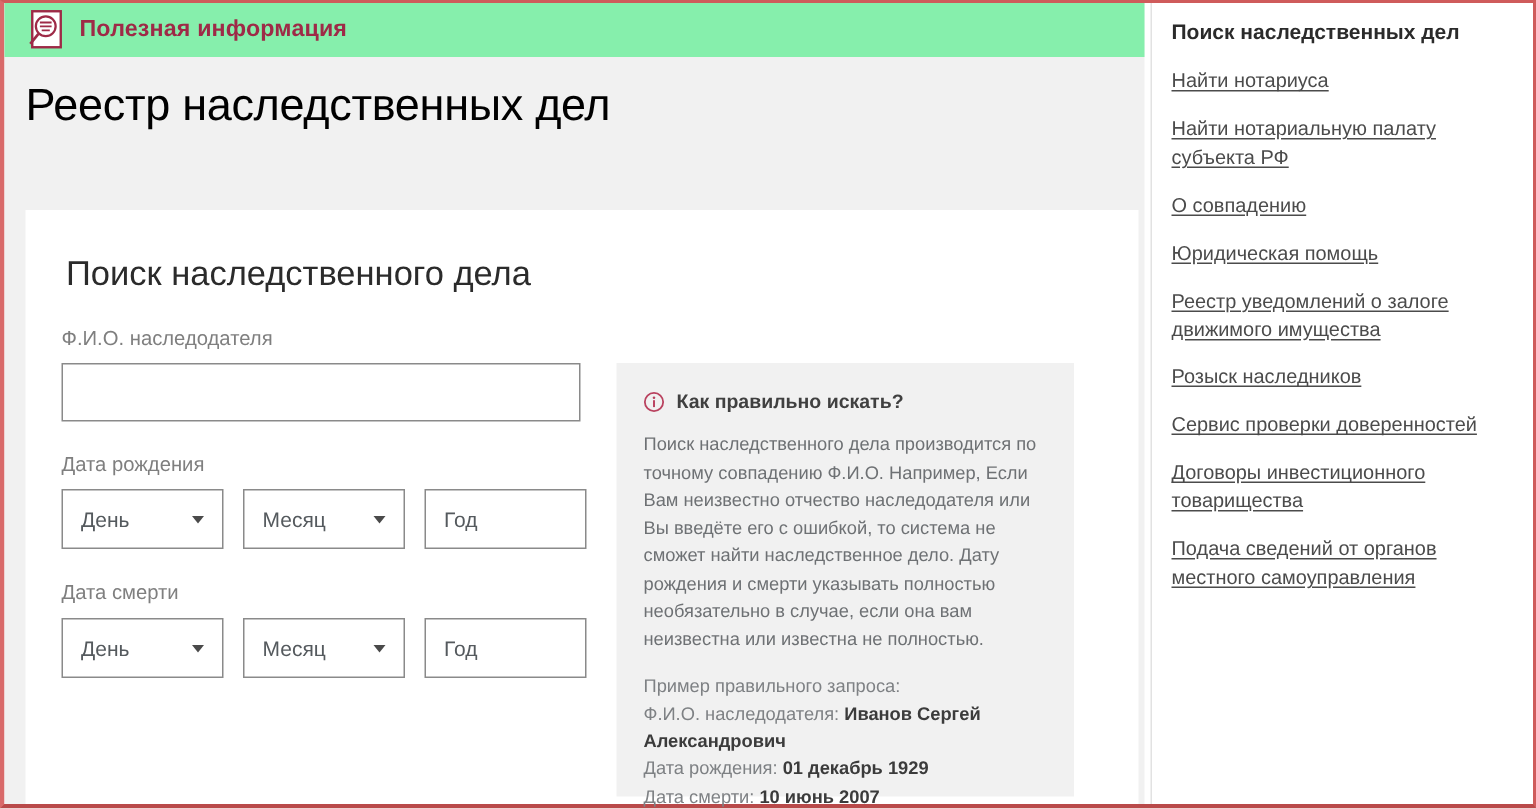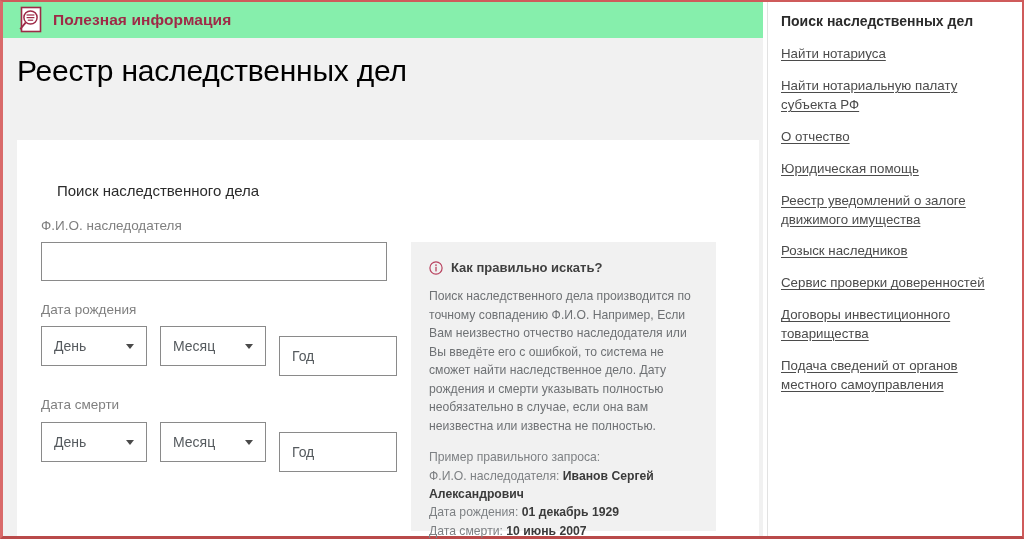--- a/index.html
+++ b/index.html
@@ -67,23 +67,23 @@
   .card {
     position: absolute;
     left: 14px;
     top: 138px;
     width: 742px;
     height: 396px;
     background: #ffffff;
   }
 
   .card-title {
-    margin: 16px;
+    margin: 3px;
     padding: 26px 0 0 24px;
-    font-size: 15px;
+    font-size: 23px;
     font-weight: normal;
     color: #2b2b2b;
   }
 
   
   .form {
     position: absolute;
     left: 24px;
     top: 78px;
     width: 356px;
@@ -137,31 +137,30 @@
     right: 12px;
     top: 50%;
     margin-top: -2px;
     width: 0; height: 0;
     border-left: 4.5px solid transparent;
     border-right: 4.5px solid transparent;
     border-top: 5.5px solid #4a4a4a;
   }
 
   .year-input {
-    width: 118px;
+    width: 108px;
     height: 40px;
     border: 1px solid #8a8a8a;
     background: #ffffff;
     font-family: inherit;
     font-size: 14px;
     color: #555a5e;
     padding: 0 12px;
     outline: none;
     border-radius: 0;
-    margin-top: 10px;
   }
   .year-input::placeholder { color: #555a5e; opacity: 1; }
 
   
   .info-panel {
     position: absolute;
     left: 394px;
     top: 102px;
     width: 305px;
     height: 289px;
@@ -324,21 +323,21 @@
 
     </div>
   </div>
 
   <div class="divider"></div>
 
   <div class="sidebar">
     <div class="sidebar-title">Поиск наследственных дел</div>
     <a class="side-link">Найти нотариуса</a>
     <a class="side-link">Найти нотариальную палату субъекта РФ</a>
-    <a class="side-link">О отчество</a>
+    <a class="side-link">О совпадению</a>
     <a class="side-link">Юридическая помощь</a>
     <a class="side-link">Реестр уведомлений о залоге движимого имущества</a>
     <a class="side-link">Розыск наследников</a>
     <a class="side-link">Сервис проверки доверенностей</a>
     <a class="side-link">Договоры инвестиционного товарищества</a>
     <a class="side-link">Подача сведений от органов местного самоуправления</a>
   </div>
 
 </div>
 

